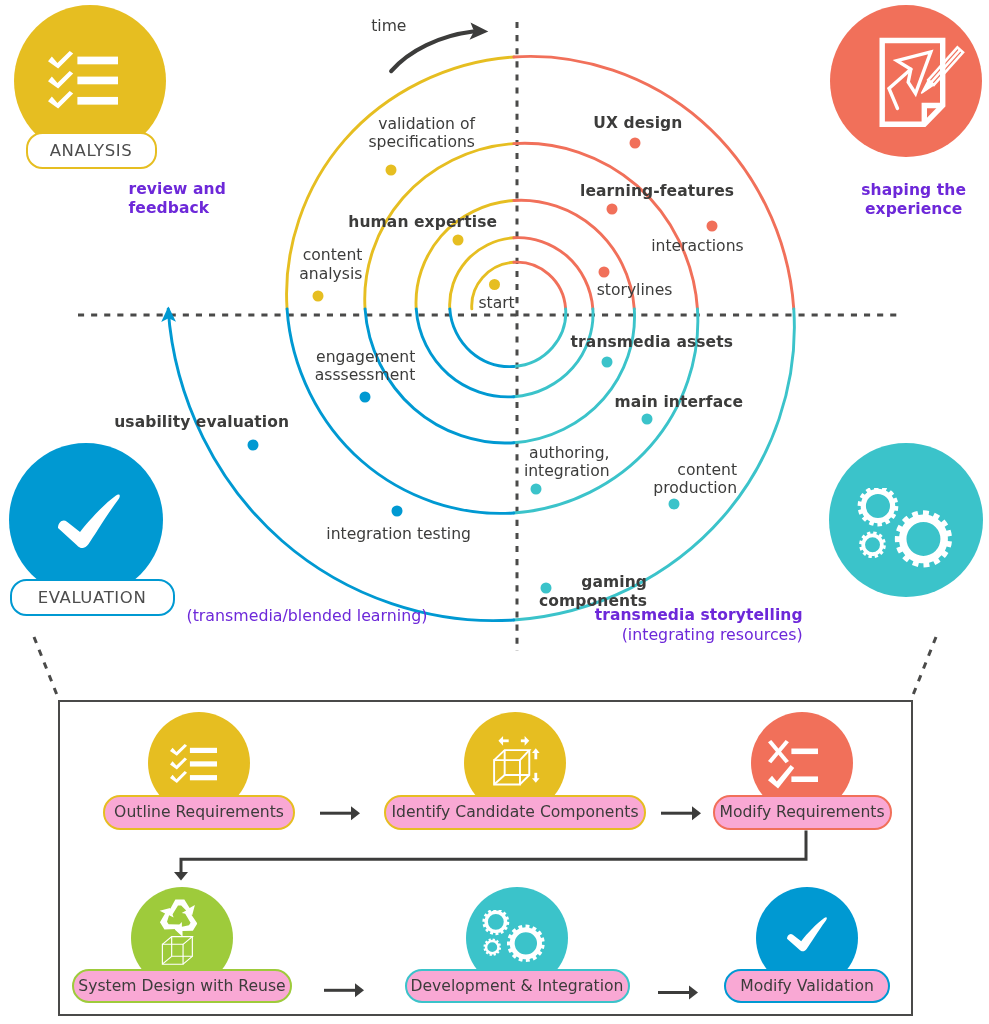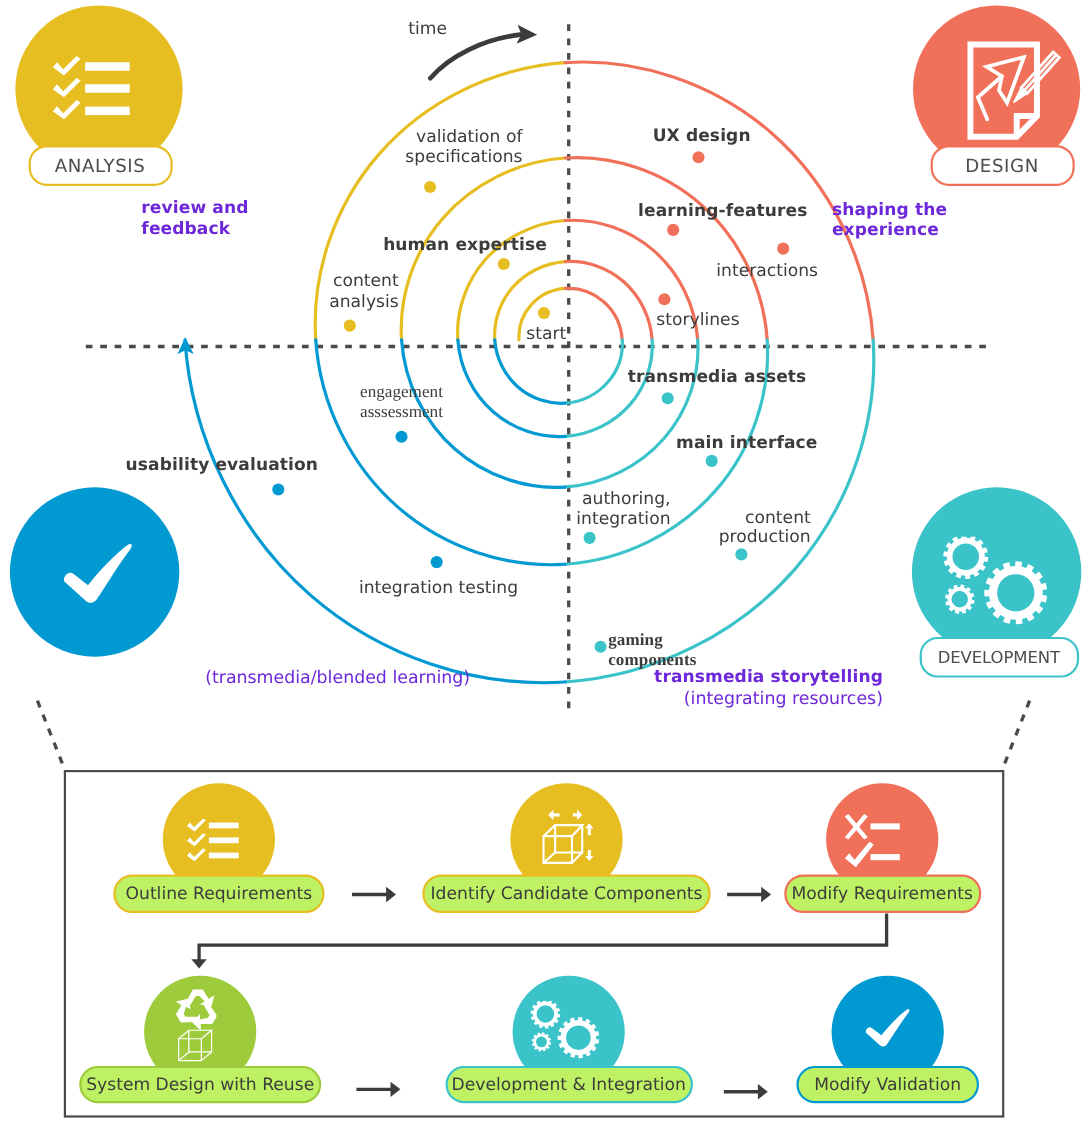--- a/index.html
+++ b/index.html
@@ -16,21 +16,21 @@
   #time-arrow-shaft{fill:none;stroke:#3c3c3b;stroke-width:4.2;stroke-linecap:round;}
   #time-arrow-head{fill:#3c3c3b;}
   .dash-diag{stroke:#4a4a49;stroke-width:3.0;stroke-dasharray:6.5 7.2;}
 
   
   #spiral-text,#quadrant-text,#badges{position:absolute;left:0;top:0;width:989px;height:1024px;}
   .lbl{position:absolute;color:#3c3c3b;line-height:18.6px;white-space:nowrap;}
   .lbl.reg{font-size:15.6px;font-weight:400;}
   .lbl.bold{font-size:15.5px;font-weight:700;letter-spacing:.1px;}
   .lbl.left{text-align:right;}
-  .lbl.center{text-align:left;transform:translateX(-50%);font-family:Liberation Serif, serif;}
+  .lbl.center{text-align:right;transform:translateX(-50%);}
   .qtitle{position:absolute;color:#6d28d9;line-height:19px;white-space:nowrap;}
   .qtitle .t1{font-size:15.5px;font-weight:700;letter-spacing:.1px;display:block;}
   .qtitle .t2{font-size:15.8px;font-weight:400;display:block;}
 
   
   .badge{position:absolute;}
   .badge .disc{position:absolute;border-radius:50%;}
   .badge .pill{position:absolute;background:#fff;border-radius:22px;
       display:flex;align-items:center;justify-content:center;}
   .badge .pill span{font-size:17px;color:#4d4d4d;letter-spacing:.3px;}
@@ -38,21 +38,21 @@
 
   
   #flowbox{position:absolute;left:58px;top:699.5px;width:854.5px;height:316.5px;
       border:2.9px solid #4a4a49;box-sizing:border-box;background:#fff;}
   .flowlines{position:absolute;left:0;top:0;width:854.5px;height:316.5px;overflow:visible;}
   .flowline{fill:none;stroke:#3c3c3b;stroke-width:3;}
   .flowarrow{fill:#3c3c3b;}
   .flowrow{position:absolute;left:0;top:0;width:854.5px;height:316.5px;}
   .fnode{position:absolute;}
   .fnode .fdisc{position:absolute;border-radius:50%;}
-  .fnode .fpill{position:absolute;background:#bef264;border-radius:18px;height:31px;
+  .fnode .fpill{position:absolute;background:#f9a8d4;border-radius:18px;height:31px;
       display:flex;align-items:center;justify-content:center;box-sizing:border-box;}
   .fnode .fpill span{font-size:15.6px;color:#3c3c3b;white-space:nowrap;}
   .fnode svg{position:absolute;}
 </style>
 </head>
 <body>
 
 <div id="stage">
 
   <svg class="layer" viewBox="0 0 989 1024">
@@ -151,21 +151,21 @@
     </div>
   <div class="lbl reg left" id="time-label" style="left:371.2px;top:17.1px">
     <div>time</div>
   </div>
 
   <div id="quadrant-text">
       <div class="qtitle" style="left: 128.5px; top: 180.3px;">
         <span class="t1">review and</span>
         <span class="t1">feedback</span>
       </div>
-      <div class="qtitle" style="left: 861px; top: 180.9px; transform: translateX(-100%); text-align: left;">
+      <div class="qtitle" style="left: 966px; top: 180.9px; transform: translateX(-100%); text-align: center;">
         <span class="t1">shaping the</span>
         <span class="t1">experience</span>
       </div>
       <div class="qtitle" style="left: 186.5px; top: 605.5px;">
         <span class="t2">(transmedia/blended learning)</span>
       </div>
       <div class="qtitle" style="left: 802.7px; top: 605.5px; transform: translateX(-100%); text-align: right;">
         <span class="t1">transmedia storytelling</span>
         <span class="t2">(integrating resources)</span>
       </div>
@@ -185,54 +185,51 @@
      <path d="M0 71.5 L5.5 65 L13.5 74 L31 57 L36 60.5 L14.5 82 Z"></path>
      <rect x="42" y="8.0" width="58" height="11"></rect>
      <rect x="42" y="36.5" width="58" height="11"></rect>
      <rect x="42" y="65.5" width="58" height="11"></rect>
    </g>
           </svg>
         </div>
       </div>
       <div class="badge" style="left: 0px; top: 0px; width: 989px; height: 1024px;">
         <div class="disc" style="left:830px;top:5px;width:152px;height:152px;background:#f1705a"></div>
-        <div class="pill" style="left:845.5px;top:132px;width:127px;height:33px;border:2.4px solid #f1705a;border-radius:16.5px">
-          <span style="font-size:16.5px;letter-spacing:0.6px">DESIGN</span>
-        </div>
         <div class="icon-holder" style="position:absolute;left:877px;top:35px;width:91px;height:93px">
           <svg width="91" height="93" viewBox="0 0 91 93" preserveAspectRatio="none">
             <g fill="none" stroke="#fff" stroke-width="5.4" stroke-linejoin="miter">
       <path d="M5.2 5.5 H65.7 V70.5 L47.3 89.3 H5.2 Z"></path>
       <path d="M65.7 70.5 H47.3 V89.3"></path>
     </g>
     <g fill="none" stroke="#fff" stroke-width="3.4" stroke-linejoin="miter" stroke-linecap="round">
       <path d="M20.5 73.5 L12 53.5 L33.8 34.3"></path>
       <path d="M33.8 34.3 L19.9 25.6 L53.8 16.9 L38.5 58.5 L31.2 47.2 Z"></path>
     </g>
     <g fill="none" stroke="#fff" stroke-width="2.6" stroke-linejoin="miter">
       <path d="M56.9 49.9 L86.0 17.3 L80.4 12.3 L51.3 44.9 Z"></path>
       <path d="M54.1 47.4 L83.2 14.8"></path>
     </g>
     <path fill="#fff" stroke="#fff" stroke-width="1.2" stroke-linejoin="miter" d="M56.9 49.9 L51.3 44.9 L44.3 58.4 Z"></path>
           </svg>
         </div>
       </div>
       <div class="badge" style="left: 0px; top: 0px; width: 989px; height: 1024px;">
         <div class="disc" style="left:9px;top:443px;width:154px;height:154px;background:#0099d2"></div>
+        <div class="pill" style="left:9.5px;top:579px;width:161px;height:33px;border:2.4px solid #0099d2;border-radius:16.5px">
+          <span style="font-size:16.5px;letter-spacing:0.6px">EVALUATION</span>
+        </div>
         <div class="icon-holder" style="position:absolute;left:58px;top:494px;width:62px;height:55px">
           <svg width="62" height="55" viewBox="0 0 100 100" preserveAspectRatio="none">
             <path fill="#fff" d="M0 62 C0 52 7.5 44.5 14.5 50.5 L35.5 69 C50 48 75 17.5 93 3 C99.5 -2 102 2.5 97 10.5 C78 39 58.5 76 49 91.5 C44 99.5 36 100.5 30.5 93 Z"></path>
           </svg>
         </div>
       </div>
       <div class="badge" style="left: 0px; top: 0px; width: 989px; height: 1024px;">
         <div class="disc" style="left:829px;top:443px;width:154px;height:154px;background:#3bc3ca"></div>
-        <div class="pill" style="left:835.5px;top:579px;width:141px;height:33px;border:2.4px solid #3bc3ca;border-radius:16.5px">
-          <span style="font-size:15px;letter-spacing:-0.1px">DEVELOPMENT</span>
-        </div>
         <div class="icon-holder" style="position:absolute;left:857px;top:488px;width:97px;height:84px">
           <svg width="97" height="84" viewBox="0 0 100 86.6" preserveAspectRatio="none">
             <path fill="#fff" fill-rule="evenodd" d="M42.60 18.88A21.00 21.00 0 0 1 41.96 23.73L38.82 23.10A17.80 17.80 0 0 1 37.60 26.39L40.40 27.96A21.00 21.00 0 0 1 37.72 32.06L35.16 30.13A17.80 17.80 0 0 1 32.64 32.56L34.47 35.19A21.00 21.00 0 0 1 30.29 37.72L28.82 34.87A17.80 17.80 0 0 1 25.49 35.97L26.00 39.13A21.00 21.00 0 0 1 21.13 39.59L21.04 36.39A17.80 17.80 0 0 1 17.56 35.94L16.65 39.01A21.00 21.00 0 0 1 12.07 37.31L13.38 34.39A17.80 17.80 0 0 1 10.44 32.47L8.29 34.84A21.00 21.00 0 0 1 4.89 31.32L7.34 29.26A17.80 17.80 0 0 1 5.53 26.25L2.56 27.46A21.00 21.00 0 0 1 1.03 22.82L4.13 22.02A17.80 17.80 0 0 1 3.80 18.52L0.60 18.32A21.00 21.00 0 0 1 1.24 13.47L4.38 14.10A17.80 17.80 0 0 1 5.60 10.81L2.80 9.24A21.00 21.00 0 0 1 5.48 5.14L8.04 7.07A17.80 17.80 0 0 1 10.56 4.64L8.73 2.01A21.00 21.00 0 0 1 12.91 -0.52L14.38 2.33A17.80 17.80 0 0 1 17.71 1.23L17.20 -1.93A21.00 21.00 0 0 1 22.07 -2.39L22.16 0.81A17.80 17.80 0 0 1 25.64 1.26L26.55 -1.81A21.00 21.00 0 0 1 31.13 -0.11L29.82 2.81A17.80 17.80 0 0 1 32.76 4.73L34.91 2.36A21.00 21.00 0 0 1 38.31 5.88L35.86 7.94A17.80 17.80 0 0 1 37.67 10.95L40.64 9.74A21.00 21.00 0 0 1 42.17 14.38L39.07 15.18A17.80 17.80 0 0 1 39.40 18.68ZM9.200000000000001 18.6a12.4 12.4 0 1 0 24.8 0a12.4 12.4 0 1 0 -24.8 0ZM97.88 55.18A29.50 29.50 0 0 1 96.60 61.47L92.44 60.36A25.20 25.20 0 0 1 90.60 64.62L94.25 66.90A29.50 29.50 0 0 1 90.53 72.12L87.17 69.42A25.20 25.20 0 0 1 83.76 72.56L86.16 76.13A29.50 29.50 0 0 1 80.64 79.39L78.68 75.55A25.20 25.20 0 0 1 74.28 77.03L75.03 81.27A29.50 29.50 0 0 1 68.65 82.00L68.42 77.70A25.20 25.20 0 0 1 63.80 77.26L62.76 81.44A29.50 29.50 0 0 1 56.64 79.51L58.18 75.49A25.20 25.20 0 0 1 54.14 73.21L51.49 76.60A29.50 29.50 0 0 1 46.68 72.35L49.72 69.30A25.20 25.20 0 0 1 46.96 65.58L43.16 67.60A29.50 29.50 0 0 1 40.49 61.76L44.51 60.21A25.20 25.20 0 0 1 43.50 55.68L39.21 55.98A29.50 29.50 0 0 1 39.15 49.57L43.45 49.79A25.20 25.20 0 0 1 44.37 45.24L40.32 43.77A29.50 29.50 0 0 1 42.88 37.88L46.72 39.83A25.20 25.20 0 0 1 49.41 36.05L46.31 33.06A29.50 29.50 0 0 1 51.04 28.73L53.75 32.07A25.20 25.20 0 0 1 57.75 29.71L56.14 25.72A29.50 29.50 0 0 1 62.22 23.68L63.34 27.83A25.20 25.20 0 0 1 67.95 27.31L68.10 23.00A29.50 29.50 0 0 1 74.48 23.61L73.82 27.87A25.20 25.20 0 0 1 78.24 29.26L80.13 25.39A29.50 29.50 0 0 1 85.71 28.54L83.38 32.16A25.20 25.20 0 0 1 86.85 35.23L90.15 32.46A29.50 29.50 0 0 1 93.97 37.62L90.36 39.97A25.20 25.20 0 0 1 92.29 44.19L96.43 43.00A29.50 29.50 0 0 1 97.82 49.26L93.57 49.94A25.20 25.20 0 0 1 93.61 54.58ZM51 52.5a17.5 17.5 0 1 0 35 0a17.5 17.5 0 1 0 -35 0ZM29.77 59.38A13.80 13.80 0 0 1 29.03 63.05L26.82 62.41A11.50 11.50 0 0 1 25.64 64.77L27.49 66.15A13.80 13.80 0 0 1 25.01 68.96L23.41 67.29A11.50 11.50 0 0 1 21.21 68.75L22.12 70.87A13.80 13.80 0 0 1 18.57 72.06L18.02 69.82A11.50 11.50 0 0 1 15.39 69.98L15.12 72.27A13.80 13.80 0 0 1 11.45 71.53L12.09 69.32A11.50 11.50 0 0 1 9.73 68.14L8.35 69.99A13.80 13.80 0 0 1 5.54 67.51L7.21 65.91A11.50 11.50 0 0 1 5.75 63.71L3.63 64.62A13.80 13.80 0 0 1 2.44 61.07L4.68 60.52A11.50 11.50 0 0 1 4.52 57.89L2.23 57.62A13.80 13.80 0 0 1 2.97 53.95L5.18 54.59A11.50 11.50 0 0 1 6.36 52.23L4.51 50.85A13.80 13.80 0 0 1 6.99 48.04L8.59 49.71A11.50 11.50 0 0 1 10.79 48.25L9.88 46.13A13.80 13.80 0 0 1 13.43 44.94L13.98 47.18A11.50 11.50 0 0 1 16.61 47.02L16.88 44.73A13.80 13.80 0 0 1 20.55 45.47L19.91 47.68A11.50 11.50 0 0 1 22.27 48.86L23.65 47.01A13.80 13.80 0 0 1 26.46 49.49L24.79 51.09A11.50 11.50 0 0 1 26.25 53.29L28.37 52.38A13.80 13.80 0 0 1 29.56 55.93L27.32 56.48A11.50 11.50 0 0 1 27.48 59.11ZM8.3 58.5a7.7 7.7 0 1 0 15.4 0a7.7 7.7 0 1 0 -15.4 0Z"></path>
           </svg>
         </div>
       </div>
     </div>
 
   <div id="flowbox">
     <svg class="flowlines" viewBox="0 0 854.5 316.5">

